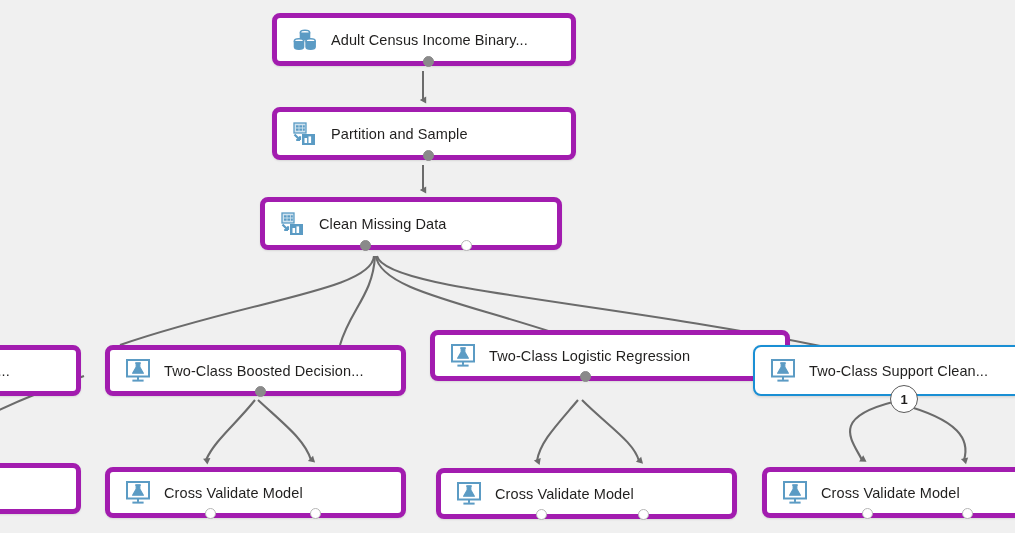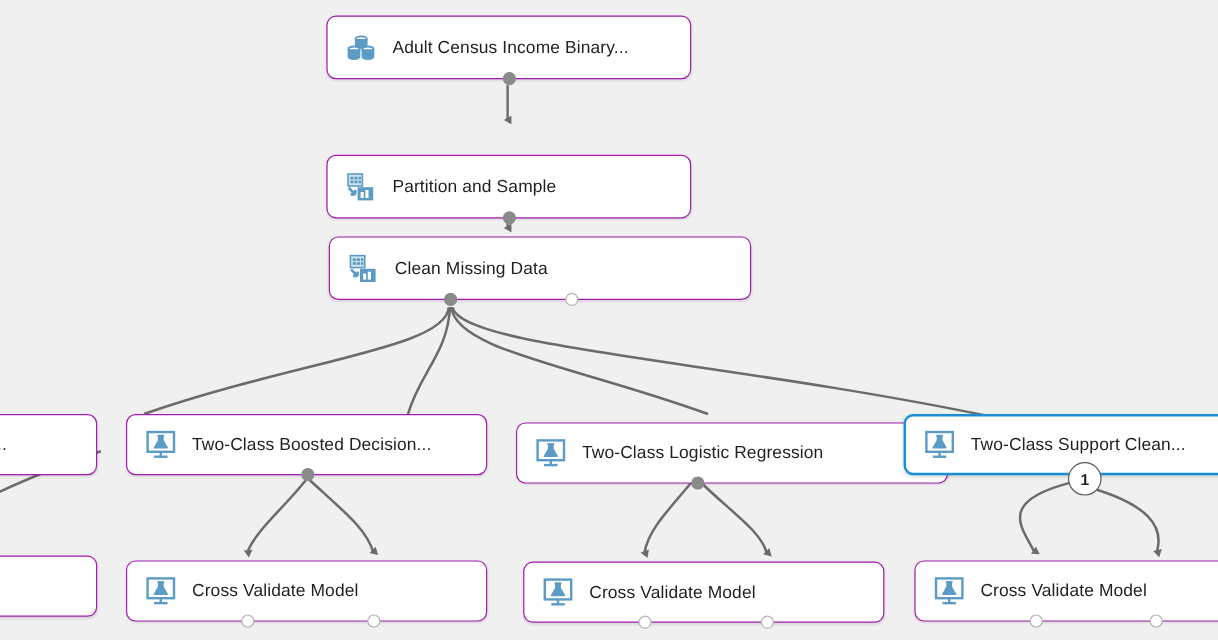--- a/index.html
+++ b/index.html
@@ -20,21 +20,21 @@
     left: 0;
     top: 0;
     width: 1015px;
     height: 533px;
     pointer-events: none;
   }
   .node {
     position: absolute;
     box-sizing: border-box;
     background: #ffffff;
-    border: 1px solid #a21caf;
+    border: 5px solid #a21caf;
     border-radius: 8px;
     display: flex;
     align-items: center;
     padding-left: 14px;
     box-shadow: 0 1px 2px rgba(0,0,0,0.10);
   }
   .node.selected {
     border: 2px solid #1a8fd4;
     box-shadow: 0 1px 3px rgba(0,0,0,0.14);
   }
@@ -127,41 +127,41 @@
         <ellipse cx="8" cy="15" rx="4.6" ry="2.2" fill="#fff" stroke="#5b9bc4" stroke-width="1.6"></ellipse>
         <path d="M3.4,15 v6 a4.6,2.2 0 0 0 9.2,0 v-6" fill="#5b9bc4" stroke="#5b9bc4" stroke-width="1.4"></path>
         <ellipse cx="19.6" cy="15" rx="4.6" ry="2.2" fill="#fff" stroke="#5b9bc4" stroke-width="1.6"></ellipse>
         <path d="M15,15 v6 a4.6,2.2 0 0 0 9.2,0 v-6" fill="#5b9bc4" stroke="#5b9bc4" stroke-width="1.4"></path>
       </svg>
     </span>
     <span class="node-label">Adult Census Income Binary...</span>
     <span class="port out-filled" style="left:146px; bottom:-6px;"></span>
   </div>
 
-  <div class="node" style="left:272px; top:107px; width:304px; height:53px;margin-top:22px;">
+  <div class="node" style="left:272px; top:107px; width:304px; height:53px;">
     <span class="node-icon">
       <svg width="28" height="28" viewBox="0 0 28 28">
         <rect x="3" y="3" width="12" height="10" fill="#cfe2ef" stroke="#5b9bc4" stroke-width="1.3"></rect>
         <rect x="5" y="5.3" width="2.6" height="2.2" fill="#5b9bc4"></rect>
         <rect x="8.4" y="5.3" width="2.6" height="2.2" fill="#5b9bc4"></rect>
         <rect x="11.8" y="5.3" width="2" height="2.2" fill="#5b9bc4"></rect>
         <rect x="5" y="8.5" width="2.6" height="2.2" fill="#5b9bc4"></rect>
         <rect x="8.4" y="8.5" width="2.6" height="2.2" fill="#5b9bc4"></rect>
         <rect x="11.8" y="8.5" width="2" height="2.2" fill="#5b9bc4"></rect>
         <path d="M3.5,14.5 L9,20 M9,20 L9,16.2 M9,20 L5.2,20" stroke="#5b9bc4" stroke-width="2.2" fill="none"></path>
         <rect x="11" y="14" width="13" height="11" fill="#5b9bc4"></rect>
         <rect x="13.5" y="18" width="2.6" height="5" fill="#fff"></rect>
         <rect x="17.5" y="16.4" width="2.6" height="6.6" fill="#fff"></rect>
       </svg>
     </span>
     <span class="node-label">Partition and Sample</span>
     <span class="port out-filled" style="left:146px; bottom:-6px;"></span>
   </div>
 
-  <div class="node" style="left:274px; top:197px; width:352px; height:53px;">
+  <div class="node" style="left:260px; top:197px; width:302px; height:53px;">
     <span class="node-icon">
       <svg width="28" height="28" viewBox="0 0 28 28">
         <rect x="3" y="3" width="12" height="10" fill="#cfe2ef" stroke="#5b9bc4" stroke-width="1.3"></rect>
         <rect x="5" y="5.3" width="2.6" height="2.2" fill="#5b9bc4"></rect>
         <rect x="8.4" y="5.3" width="2.6" height="2.2" fill="#5b9bc4"></rect>
         <rect x="11.8" y="5.3" width="2" height="2.2" fill="#5b9bc4"></rect>
         <rect x="5" y="8.5" width="2.6" height="2.2" fill="#5b9bc4"></rect>
         <rect x="8.4" y="8.5" width="2.6" height="2.2" fill="#5b9bc4"></rect>
         <rect x="11.8" y="8.5" width="2" height="2.2" fill="#5b9bc4"></rect>
         <path d="M3.5,14.5 L9,20 M9,20 L9,16.2 M9,20 L5.2,20" stroke="#5b9bc4" stroke-width="2.2" fill="none"></path>
@@ -186,21 +186,21 @@
         <path d="M11.2,5.2 L11.2,9 L7.6,15.2 L18.4,15.2 L14.8,9 L14.8,5.2 Z" fill="#5b9bc4" stroke="#5b9bc4" stroke-width="1.2" stroke-linejoin="round"></path>
         <rect x="10.2" y="4.3" width="5.6" height="1.5" fill="#5b9bc4"></rect>
         <rect x="12" y="18.5" width="2" height="3.4" fill="#5b9bc4"></rect>
         <rect x="7.4" y="21.6" width="11.2" height="2" fill="#5b9bc4"></rect>
       </svg>
     </span>
     <span class="node-label">Two-Class Boosted Decision...</span>
     <span class="port out-filled" style="left:145px; bottom:-6px;"></span>
   </div>
 
-  <div class="node" style="left:430px; top:352px; width:360px; height:51px;">
+  <div class="node" style="left:430px; top:330px; width:360px; height:51px;">
     <span class="node-icon">
       <svg width="26" height="26" viewBox="0 0 26 26">
         <rect x="2" y="2" width="22" height="16.5" fill="#fff" stroke="#5b9bc4" stroke-width="2"></rect>
         <path d="M11.2,5.2 L11.2,9 L7.6,15.2 L18.4,15.2 L14.8,9 L14.8,5.2 Z" fill="#5b9bc4" stroke="#5b9bc4" stroke-width="1.2" stroke-linejoin="round"></path>
         <rect x="10.2" y="4.3" width="5.6" height="1.5" fill="#5b9bc4"></rect>
         <rect x="12" y="18.5" width="2" height="3.4" fill="#5b9bc4"></rect>
         <rect x="7.4" y="21.6" width="11.2" height="2" fill="#5b9bc4"></rect>
       </svg>
     </span>
     <span class="node-label">Two-Class Logistic Regression</span>

